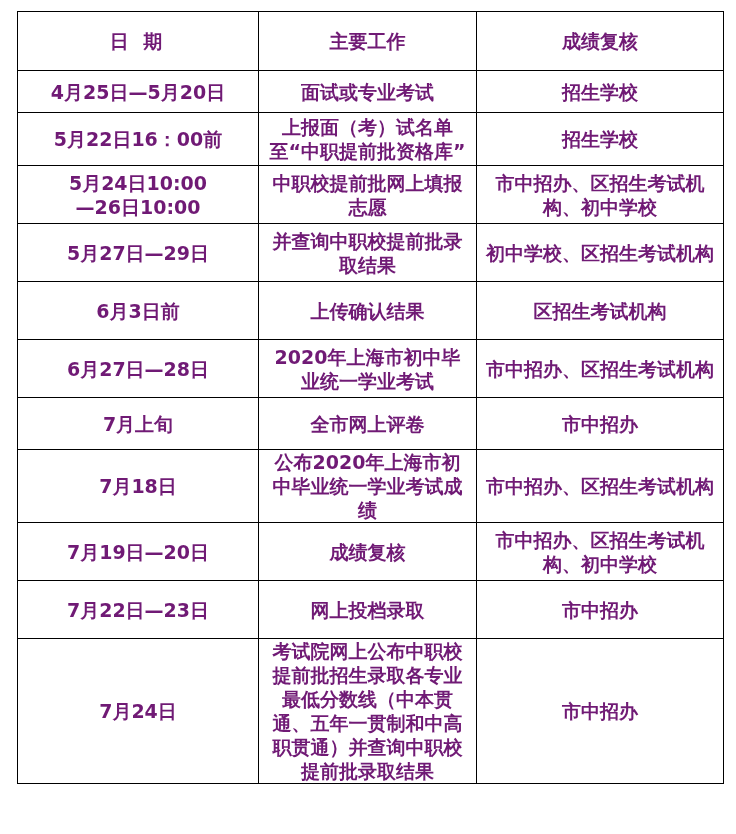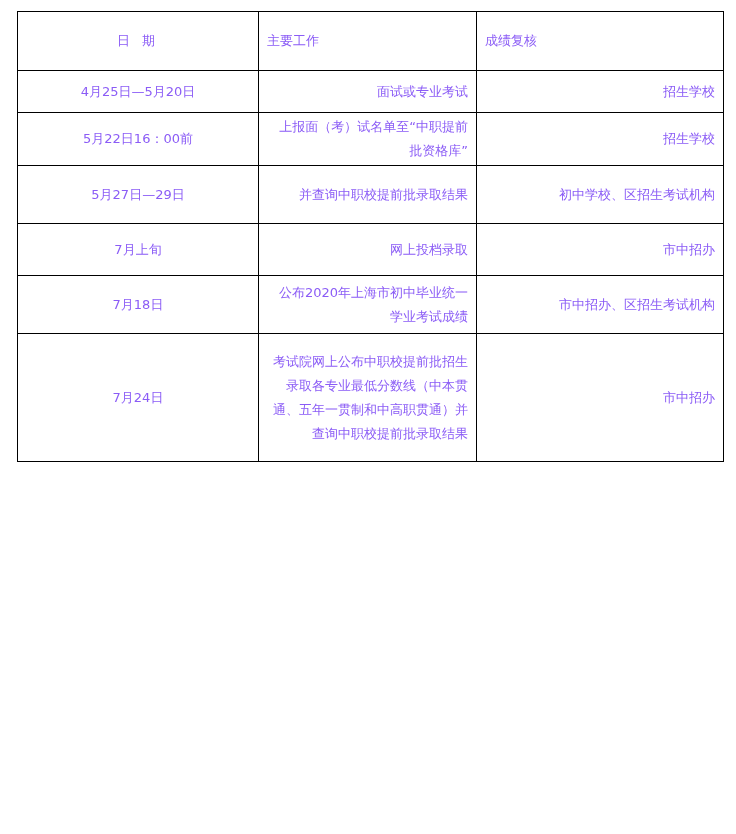--- a/index.html
+++ b/index.html
@@ -18,52 +18,52 @@
     table.schedule {
       position: absolute;
       left: 17px;
       top: 11px;
       width: 706px;
       border-collapse: collapse;
       table-layout: fixed;
     }
     table.schedule td, table.schedule th {
       border: 1.5px solid #000000;
-      font-size: 13px;
+      font-size: 19px;
       line-height: 24px;
       vertical-align: middle;
       padding: 0 8px;
-      font-weight: normal;
-      color: #8b5cf6;
+      font-weight: bold;
+      color: #701a75;
     }
     col.c-date { width: 241px; }
     col.c-work { width: 218px; }
     col.c-unit { width: 247px; }
     th.h-date {
       font-size: 20px;
       font-weight: bold;
       text-align: center;
       vertical-align: top;
       padding-top: 10px;
       letter-spacing: 4px;
       color: #222222;
     }
     th.h-work, th.h-unit {
       font-size: 13px;
       font-weight: bold;
-      text-align: left;
+      text-align: center;
       color: #222222;
     }
     tr.head-row { height: 59px; }
     td.date-cell {
       text-align: center;
       white-space: pre-line;
     }
     td.work-cell, td.unit-cell {
-      text-align: right;
+      text-align: center;
     }
   </style>
 </head>
 <body>
 
 <table class="schedule">
   <colgroup>
     <col class="c-date">
     <col class="c-work">
     <col class="c-unit">
@@ -80,33 +80,59 @@
     <td class="date-cell">4月25日—5月20日</td>
     <td class="work-cell">面试或专业考试</td>
     <td class="unit-cell">招生学校</td>
   </tr>
       <tr style="height: 53px; margin-top: 16px;">
     <td class="date-cell">5月22日16：00前</td>
     <td class="work-cell">上报面（考）试名单至“中职提前批资格库”</td>
     <td class="unit-cell">招生学校</td>
   </tr>
       <tr style="height: 58px;">
+    <td class="date-cell">5月24日10:00
+—26日10:00</td>
+    <td class="work-cell">中职校提前批网上填报志愿</td>
+    <td class="unit-cell">市中招办、区招生考试机构、初中学校</td>
+  </tr>
+      <tr style="height: 58px;">
     <td class="date-cell">5月27日—29日</td>
     <td class="work-cell">并查询中职校提前批录取结果</td>
     <td class="unit-cell">初中学校、区招生考试机构</td>
   </tr>
+      <tr style="height: 58px;">
+    <td class="date-cell">6月3日前</td>
+    <td class="work-cell">上传确认结果</td>
+    <td class="unit-cell">区招生考试机构</td>
+  </tr>
+      <tr style="height: 58px;">
+    <td class="date-cell">6月27日—28日</td>
+    <td class="work-cell">2020年上海市初中毕业统一学业考试</td>
+    <td class="unit-cell">市中招办、区招生考试机构</td>
+  </tr>
       <tr style="height: 52px;">
     <td class="date-cell">7月上旬</td>
-    <td class="work-cell">网上投档录取</td>
+    <td class="work-cell">全市网上评卷</td>
     <td class="unit-cell">市中招办</td>
   </tr>
       <tr style="height: 58px; margin-top: 45px;">
     <td class="date-cell">7月18日</td>
     <td class="work-cell">公布2020年上海市初中毕业统一学业考试成绩</td>
     <td class="unit-cell">市中招办、区招生考试机构</td>
+  </tr>
+      <tr style="height: 58px;">
+    <td class="date-cell">7月19日—20日</td>
+    <td class="work-cell">成绩复核</td>
+    <td class="unit-cell">市中招办、区招生考试机构、初中学校</td>
+  </tr>
+      <tr style="height: 58px;">
+    <td class="date-cell">7月22日—23日</td>
+    <td class="work-cell">网上投档录取</td>
+    <td class="unit-cell">市中招办</td>
   </tr>
       <tr style="height: 128px;">
     <td class="date-cell">7月24日</td>
     <td class="work-cell">考试院网上公布中职校提前批招生录取各专业最低分数线（中本贯通、五年一贯制和中高职贯通）并查询中职校提前批录取结果</td>
     <td class="unit-cell">市中招办</td>
   </tr>
     </tbody>
 </table>
 
 </body></html>

